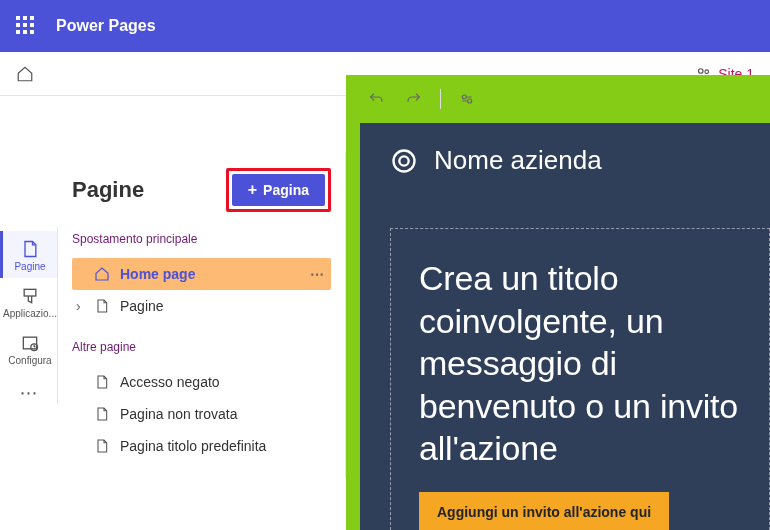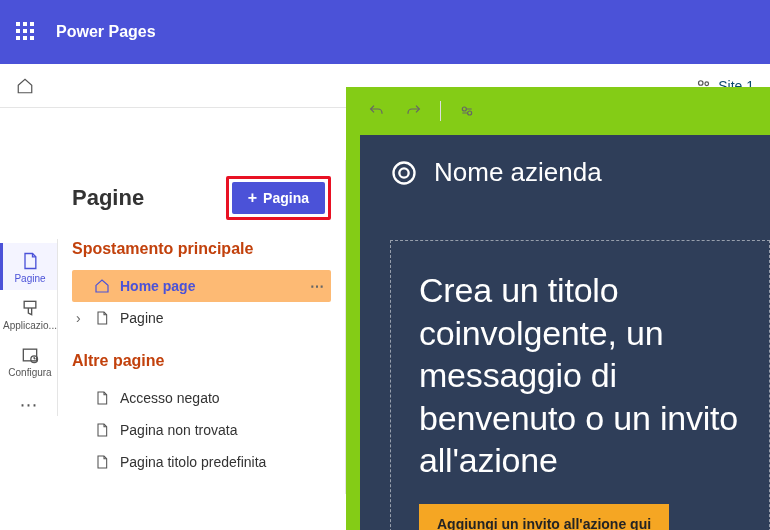--- a/index.html
+++ b/index.html
@@ -1,41 +1,41 @@
 <!DOCTYPE html>
 <html><head>
   <meta charset="utf-8">
   <style>
     * { margin: 0; padding: 0; box-sizing: border-box; font-family: "Segoe UI", Arial, sans-serif; }
     body { width: 770px; height: 530px; overflow: hidden; background: #fff; }
 
-    .topbar { height: 64px; background: #4b52d8; display: flex; align-items: center; padding: 0 16px; color: #fff; }
+    .topbar { height: 52px; background: #4b52d8; display: flex; align-items: center; padding: 0 16px; color: #fff; }
     .waffle { width: 20px; height: 20px; display: grid; grid-template-columns: repeat(3, 4px); grid-template-rows: repeat(3, 4px); gap: 3px; margin-right: 20px; }
     .waffle span { background: #fff; width: 4px; height: 4px; }
     .topbar .title { font-weight: 600; font-size: 16px; }
 
     .breadcrumb-bar { height: 44px; display: flex; align-items: center; justify-content: space-between; padding: 0 16px; border-bottom: 1px solid #e5e5e5; }
     .breadcrumb-left, .breadcrumb-right { display: flex; align-items: center; gap: 12px; }
-    .siteinfo { display: flex; align-items: center; gap: 6px; font-size: 14px; color: #0c4a6e; }
+    .siteinfo { display: flex; align-items: center; gap: 6px; font-size: 14px; color: #be185d; }
 
     .workspace { display: flex; height: calc(530px - 92px); align-items: center; }
     .leftrail { width: 58px; border-right: 1px solid #e5e5e5; display: flex; flex-direction: column; align-items: center; padding-top: 4px; }
     .rail-item { width: 100%; text-align: center; padding: 8px 0 6px; font-size: 10px; color: #555; cursor: pointer; border-left: 3px solid transparent; }
     .rail-item.active { color: #4b52d8; border-left: 3px solid #4b52d8; background: #f4f4ff; }
     .rail-item .rail-icon { display: block; margin: 0 auto 2px; }
     .rail-ellipsis { font-size: 18px; color: #555; padding-top: 10px; }
 
     .pages-panel { width: 288px; border-right: 1px solid #e5e5e5; padding: 16px 14px; overflow: hidden; }
     .pages-header { display: flex; align-items: center; justify-content: space-between; margin-bottom: 20px; }
     .pages-header h1 { font-size: 22px; font-weight: 600; color: #333; }
     .highlight-box { border: 3px solid #e81123; border-radius: 2px; padding: 3px; }
     .add-page-btn { background: #4b52d8; color: #fff; border: none; padding: 8px 16px; font-size: 14px; font-weight: 600; display: flex; align-items: center; gap: 6px; cursor: pointer; border-radius: 2px; }
     .add-page-btn .plus { font-size: 16px; line-height: 1; }
 
-    .section-title { font-size: 16px; font-weight: 700; color: #c2410c; margin: 10px 0 12px; }
+    .section-title { font-size: 12px; font-weight: 400; color: #701a75; margin: 10px 0 12px; }
     .tree-item { display: flex; align-items: center; padding: 8px 6px 8px 22px; font-size: 14px; color: #333; gap: 10px; cursor: pointer; border-radius: 2px; position: relative; }
     .tree-item.active { background: #fdba74; color: #4b52d8; font-weight: 600; }
     .tree-item .more { margin-left: auto; color: #666; letter-spacing: 1px; }
     .chevron { width: 10px; display: inline-block; color: #666; position: absolute; left: 4px; }
 
     .canvas-area { flex: 1; background: #84cc16; display: flex; flex-direction: column; }
     .canvas-toolbar { height: 48px; display: flex; align-items: center; padding: 0 14px; gap: 6px; }
     .tb-btn { width: 32px; height: 32px; border: none; background: transparent; cursor: pointer; color: #555; display: flex; align-items: center; justify-content: center; border-radius: 3px; font-size: 16px; }
     .tb-sep { width: 1px; height: 20px; background: #ddd; margin: 0 4px; }
 

